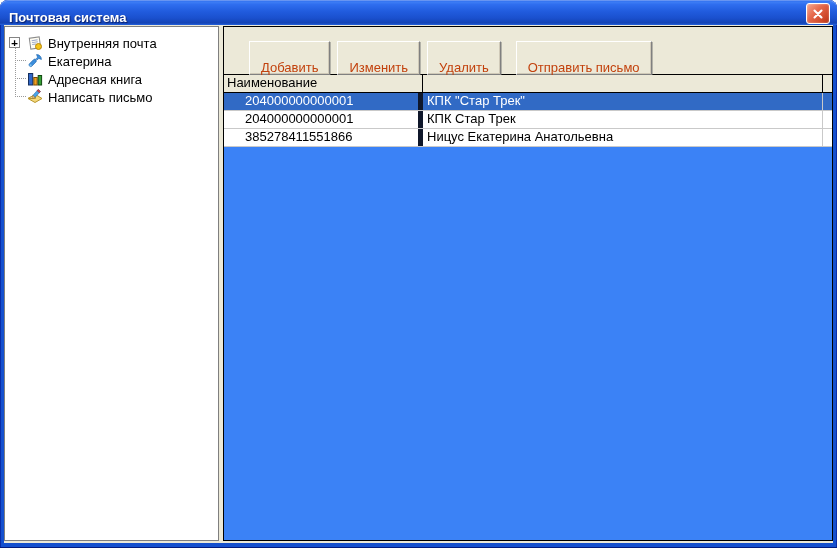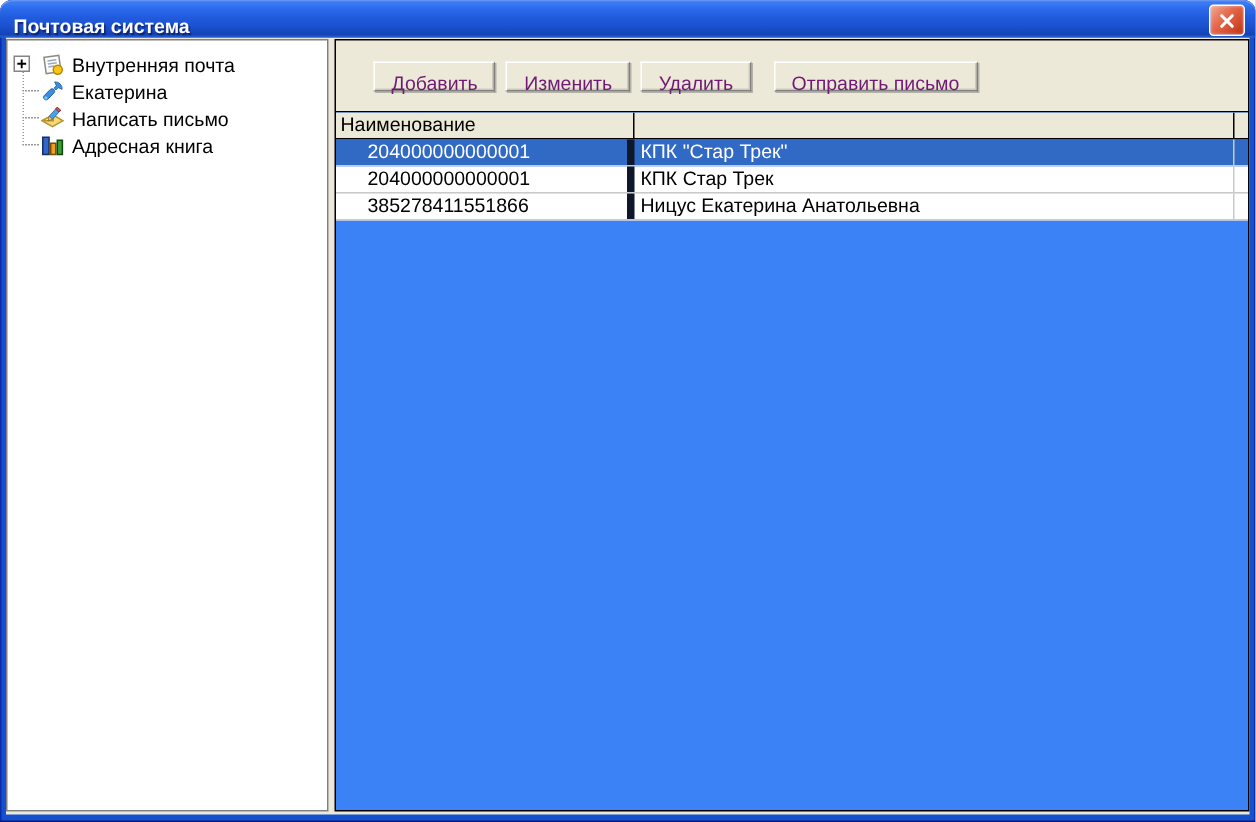--- a/index.html
+++ b/index.html
@@ -29,22 +29,22 @@
     background:repeating-linear-gradient(90deg,#9a9a9a 0 1px,transparent 1px 2px);}
   .expander{position:absolute;left:4px;top:3px;width:11px;height:11px;box-sizing:border-box;
     border:1px solid #848484;background:#fff;color:#000;
     font:bold 11px/9px "DejaVu Sans Mono",monospace;text-align:center;}
   .tree-icon{width:16px;height:16px;margin-right:5px;flex:0 0 16px;}
   
   .right-panel{flex:1;height:515px;box-sizing:border-box;border:1px solid #000;
     background:#ECE9D8;display:flex;flex-direction:column;}
   .toolbar{height:48px;box-sizing:border-box;border-bottom:1px solid #000;
     padding:14px 0 0 25px;display:flex;}
-  .btn{height:20px;box-sizing:border-box;padding:4px 11px;margin-right:7px;
-    background:#ECE9D8;font-family:"Liberation Sans",sans-serif;font-size:13px;color:#701a75;
+  .btn{height:20px;box-sizing:border-box;padding:16px 11px;margin-right:7px;
+    background:#ECE9D8;font-family:"Liberation Sans",sans-serif;font-size:13px;color:#c2410c;
     border:1px solid #808080;border-top-color:#fff;border-left-color:#fff;
     box-shadow:1px 1px 0 rgba(110,110,110,.45),inset -1px -1px 0 #cfc9b8;
     line-height:19px;cursor:default;}
   .btn-send{margin-left:8px;}
   .table-area{flex:1;background:#3b82f6;display:flex;flex-direction:column;overflow:hidden;}
   .thead{display:flex;height:18px;box-sizing:border-box;background:#ECE9D8;
     border-bottom:1px solid #000;font-size:13px;line-height:16px;}
   .th1{width:199px;box-sizing:border-box;border-right:1px solid #000;padding-left:3px;}
   .th2{flex:1;border-right:1px solid #000;}
   .th3{width:9px;}
@@ -96,39 +96,39 @@
             <path d="M9.5 1.6 a4.6 4.6 0 0 1 4.9 4.9 l-2.6 -1.1 -1.6 1.6 -1.2 -1.2 1.6 -1.6 z"></path>
           </g>
           <circle cx="3.6" cy="12.3" r="1.1" fill="#7FC4F0" stroke="none"></circle>
         </svg>
         <span>Екатерина</span>
       </div>
 
       <div class="tree-item">
         <span class="stub"></span>
         <svg class="tree-icon" viewBox="0 0 16 16">
+          <rect x="1.5" y="2.5" width="4.2" height="11.5" fill="#2F66C8" stroke="#16305E"></rect>
+          <rect x="6.8" y="6.5" width="3.4" height="7.5" fill="#F0A020" stroke="#7A4A00"></rect>
+          <rect x="11.2" y="4.5" width="3.4" height="9.5" fill="#35A035" stroke="#104810"></rect>
+        </svg>
+        <span>Адресная книга</span>
+      </div>
+
+      <div class="tree-item">
+        <span class="stub"></span>
+        <svg class="tree-icon" viewBox="0 0 16 16">
           <polygon points="1,9.5 8.5,5.5 15,9.5 8,13.5" fill="#F5D87A" stroke="#B8962E"></polygon>
           <polygon points="1,9.5 8.5,5.5 8.5,9.5" fill="#FBEBB0" stroke="#B8962E"></polygon>
           <g transform="rotate(42 9 5)">
             <rect x="7.6" y="0.2" width="3" height="8" fill="#4AA3E8" stroke="#2060A0" stroke-width="0.5"></rect>
             <rect x="7.6" y="0.2" width="3" height="1.6" fill="#E05050" stroke="#902020" stroke-width="0.5"></rect>
             <polygon points="7.6,8.2 10.6,8.2 9.1,11" fill="#F3C98F" stroke="#8A6A30" stroke-width="0.5"></polygon>
           </g>
         </svg>
         <span>Написать письмо</span>
-      </div>
-
-      <div class="tree-item">
-        <span class="stub"></span>
-        <svg class="tree-icon" viewBox="0 0 16 16">
-          <rect x="1.5" y="2.5" width="4.2" height="11.5" fill="#2F66C8" stroke="#16305E"></rect>
-          <rect x="6.8" y="6.5" width="3.4" height="7.5" fill="#F0A020" stroke="#7A4A00"></rect>
-          <rect x="11.2" y="4.5" width="3.4" height="9.5" fill="#35A035" stroke="#104810"></rect>
-        </svg>
-        <span>Адресная книга</span>
       </div>
     </div>
 
     <div class="right-panel">
       <div class="toolbar">
         <button class="btn">Добавить</button>
         <button class="btn">Изменить</button>
         <button class="btn">Удалить</button>
         <button class="btn btn-send">Отправить письмо</button>
       </div>

